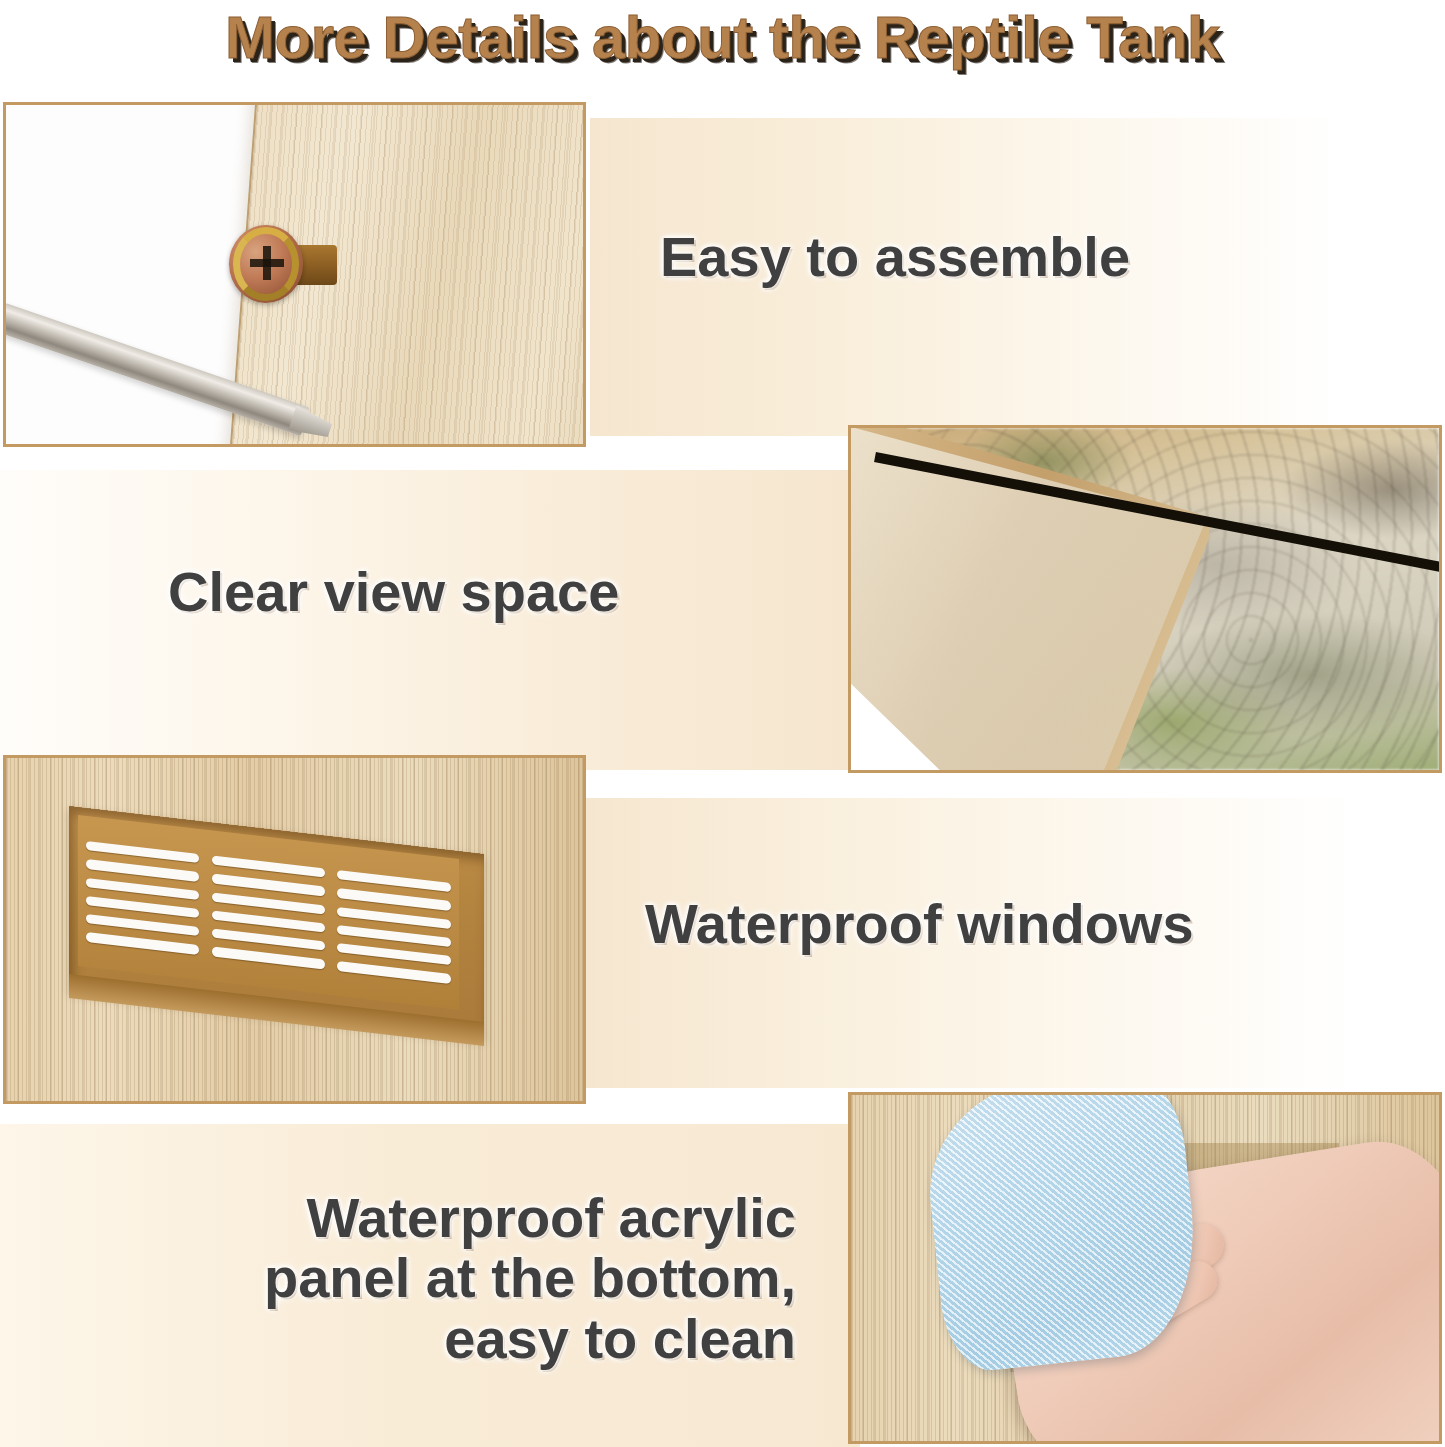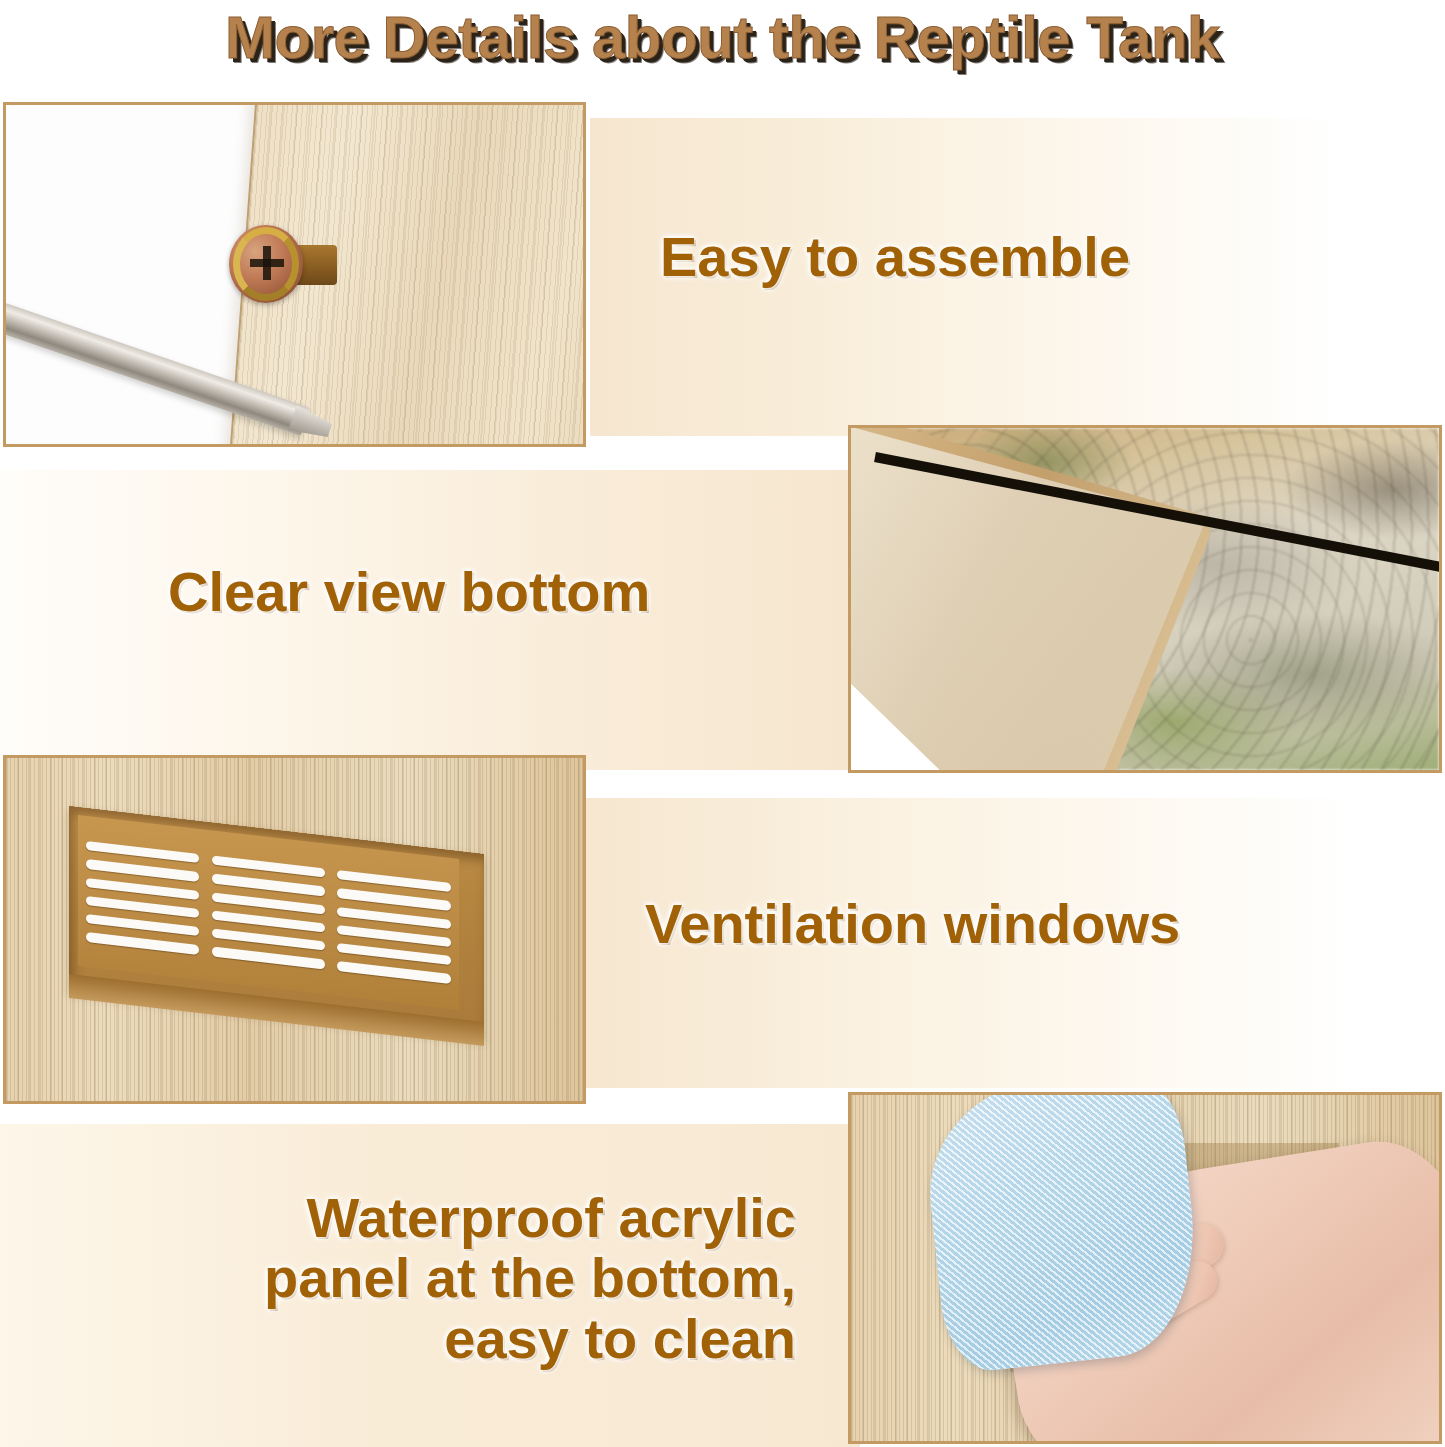--- a/index.html
+++ b/index.html
@@ -213,21 +213,21 @@
   .f2{left:28%;top:30%;width:18%;height:12%;transform:rotate(-22deg);}
   .nail{
     position:absolute;width:6%;height:7%;border-radius:50%;
     background:linear-gradient(160deg,#fbe9e0,#f0cfc0);
   }
   .n1{left:30%;top:21%;}
   .n2{left:29.5%;top:31.5%;}
 
   
   .label{
-    position:absolute;font-weight:bold;color:#a16207;
+    position:absolute;font-weight:bold;color:#404040;
     line-height:1.02;white-space:pre-line;
     text-shadow:
       0 0 7px #ffffff, 0 0 7px #ffffff, 0 0 5px #ffffff,
       2px 2px 0 rgba(120,76,34,.45);
   }
   .lab1{left:660px;top:228px;font-size:56px;}
   .lab2{left:168px;top:563px;font-size:56px;}
   .lab3{left:645px;top:895px;font-size:56px;}
   .lab4{left:96px;top:1188px;font-size:56px;text-align:right;width:700px;line-height:1.08;}
 </style>
@@ -321,19 +321,19 @@
     <div class="hand">
       <div class="finger f1"></div>
       <div class="finger f2"></div>
       <div class="nail n1"></div>
       <div class="nail n2"></div>
     </div>
     <div class="cloth"></div>
   </div>
 
   <div class="label lab1">Easy to assemble</div>
-  <div class="label lab2">Clear view bottom</div>
-  <div class="label lab3">Ventilation windows</div>
+  <div class="label lab2">Clear view space</div>
+  <div class="label lab3">Waterproof windows</div>
   <div class="label lab4">Waterproof acrylic
 panel at the bottom,
 easy to clean</div>
 
 </div>
 
 </body></html>

